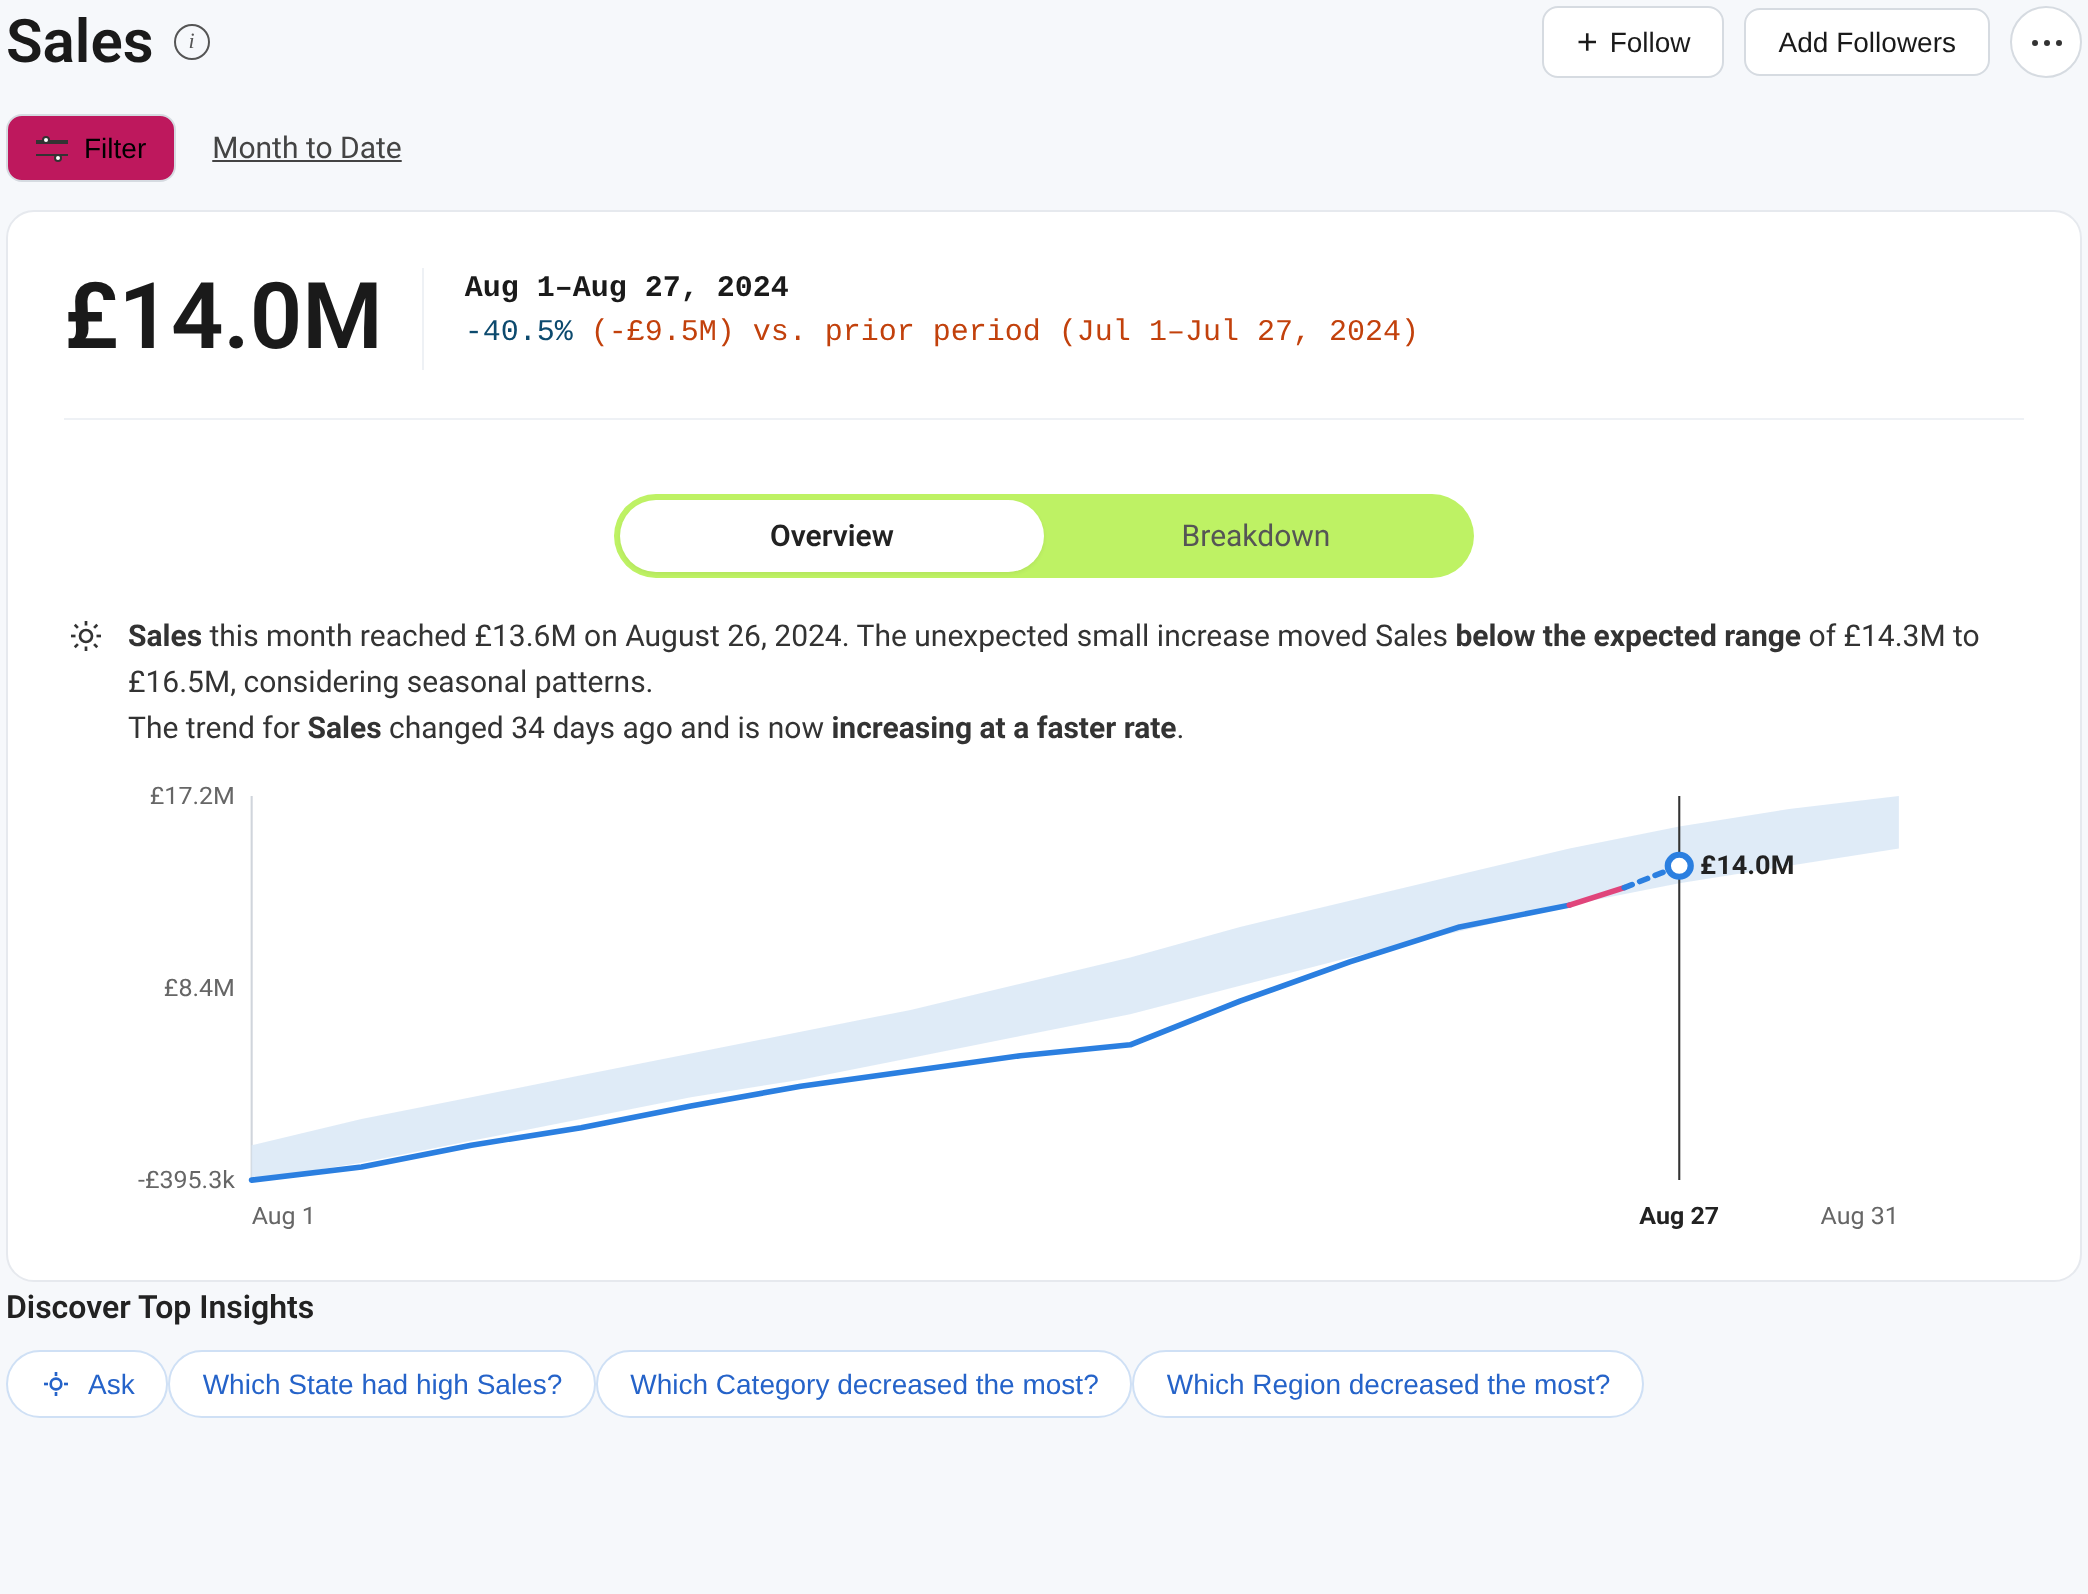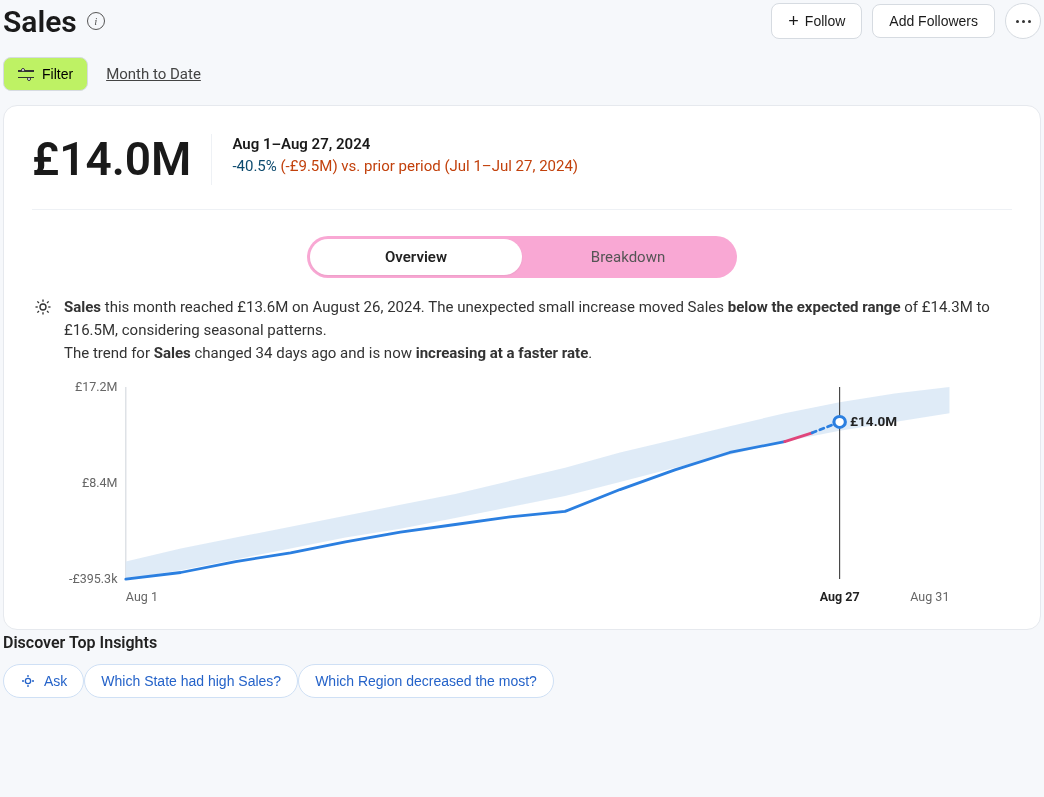--- a/index.html
+++ b/index.html
@@ -76,21 +76,21 @@
     width: 3px; height: 3px; background: #333; border-radius: 50%;
   }
   .toolbar {
     display: flex;
     gap: 18px;
     align-items: center;
     margin-bottom: 14px;
   }
   .filter-btn {
     border: 1px solid #d6dbe1;
-    background: #bef264;
+    background: #be185d;
     border-radius: 8px;
     padding: 8px 14px;
     font-size: 14px;
     display: inline-flex;
     align-items: center;
     gap: 8px;
     cursor: pointer;
   }
   .slider-icon {
     display: inline-block; width: 16px; height: 12px; position: relative;
@@ -126,30 +126,31 @@
   .big-number {
     font-size: 46px;
     font-weight: 600;
     padding-right: 20px;
     border-right: 1px solid #eef1f5;
     line-height: 1.1;
   }
   .metric-details {
     font-size: 15px;
     line-height: 1.45;
+    font-family: Liberation Mono, monospace;
   }
   .metric-details .date-range { font-weight: 600; }
   .neg { color: #0c4a6e; }
   .muted { color: #c2410c; }
   .segmented {
     display: flex;
-    background: #f9a8d4;
+    background: #bef264;
     border-radius: 999px;
     width: 430px;
-    margin: 26px auto 18px auto;
+    margin: 37px auto 18px auto;
     padding: 3px;
   }
   .segmented .seg {
     flex: 1;
     text-align: center;
     padding: 9px 0;
     border-radius: 999px;
     font-size: 15px;
     cursor: pointer;
     color: #555;
@@ -323,16 +324,17 @@
         <svg width="16" height="16" viewBox="0 0 24 24" fill="none" stroke="#2563c9" stroke-width="2">
           <circle cx="12" cy="12" r="4"></circle>
           <line x1="12" y1="3" x2="12" y2="6"></line>
           <line x1="12" y1="18" x2="12" y2="21"></line>
           <line x1="3" y1="12" x2="6" y2="12"></line>
           <line x1="18" y1="12" x2="21" y2="12"></line>
         </svg>
         <span>Ask</span>
       </button>
       <button class="chip">Which State had high Sales?</button>
+      <button class="chip">Which Category decreased the most?</button>
       <button class="chip">Which Region decreased the most?</button>
     </div>
   </div>
 </div>
 
 </body></html>

